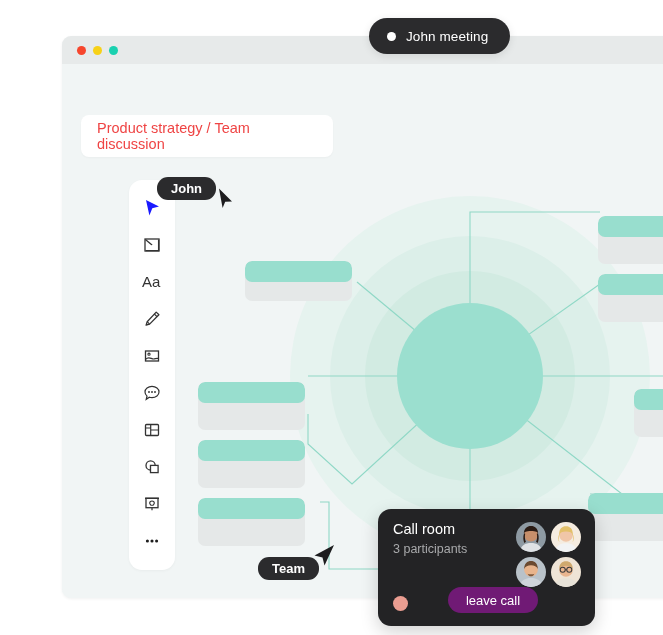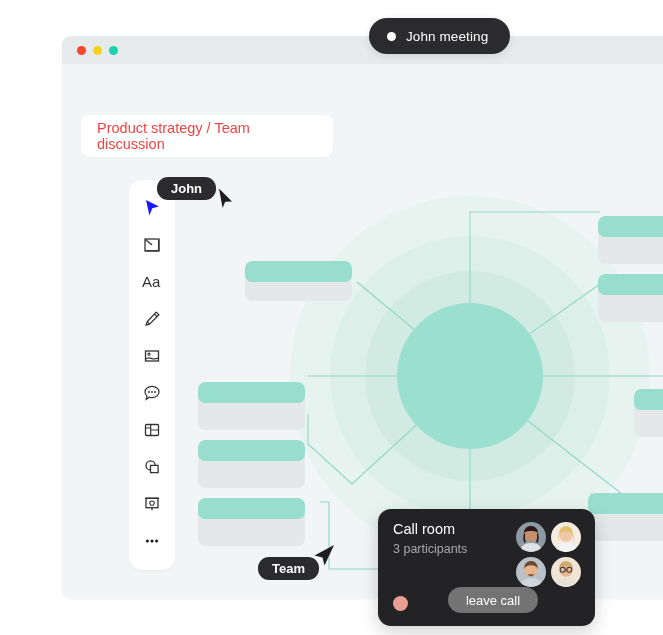--- a/index.html
+++ b/index.html
@@ -189,21 +189,21 @@
     overflow: hidden;
     position: relative;
     border: 1.5px solid #232325;
     box-sizing: border-box;
   }
   .av svg { display: block; width: 100%; height: 100%; }
   .leave-btn {
     position: absolute;
     left: 70px; bottom: 13px;
     width: 90px; height: 26px;
-    background: #737373;
+    background: #701a75;
     border: none;
     border-radius: 13px;
     color: #ffffff;
     font-size: 13px;
     font-family: "Liberation Sans", sans-serif;
     cursor: pointer;
   }
   .cr-status {
     position: absolute;
     left: 15px; bottom: 15px;

